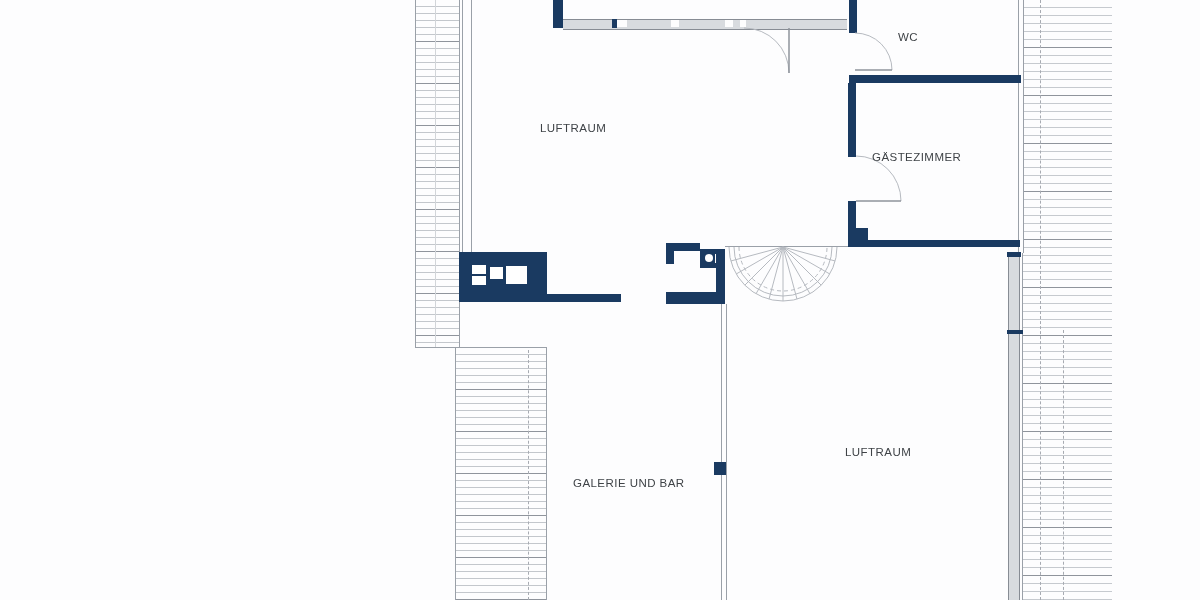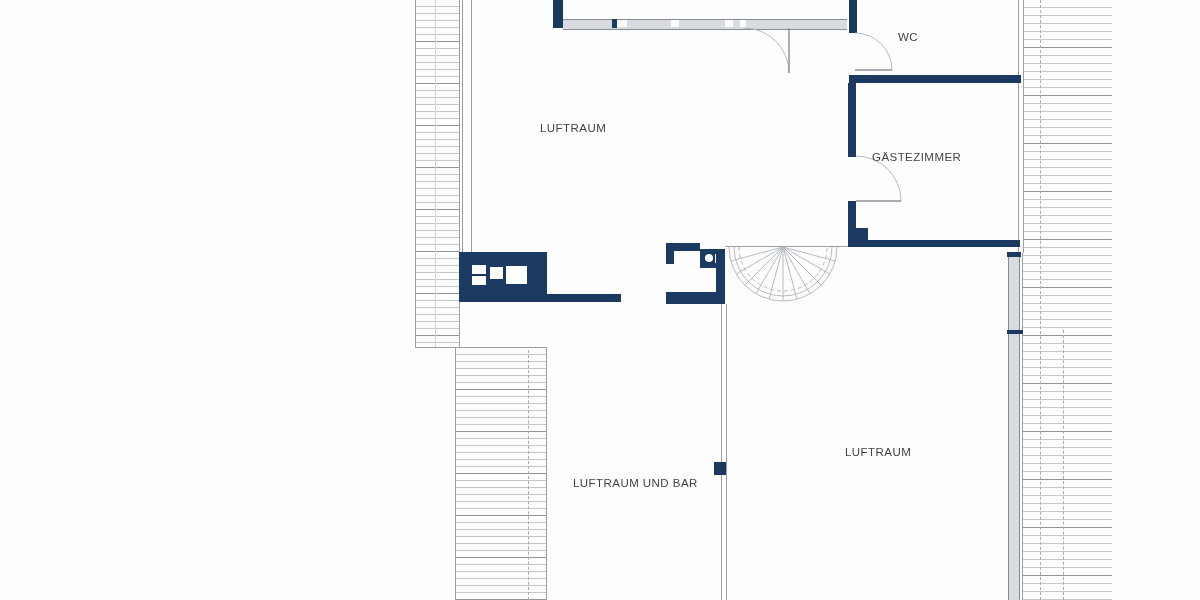--- a/index.html
+++ b/index.html
@@ -119,16 +119,16 @@
     <line class="leaf" x1="0" y1="37" x2="37" y2="37"></line>
   </svg>
   <svg style="left:856px;top:156px;" width="46" height="46" viewBox="0 0 46 46">
     <path class="arc" d="M0,0 A45,45 0 0 1 45,45"></path>
     <line class="leaf" x1="0" y1="45" x2="45" y2="45"></line>
   </svg>
 
   <div class="abs room-label" style="left:540px;top:122px;">LUFTRAUM</div>
   <div class="abs room-label" style="left:898px;top:31px;">WC</div>
   <div class="abs room-label" style="left:872px;top:151px;">GÄSTEZIMMER</div>
-  <div class="abs room-label" style="left:573px;top:477px;">LUFTRAUM UND BAR</div>
+  <div class="abs room-label" style="left:573px;top:477px;">GALERIE UND BAR</div>
   <div class="abs room-label" style="left:845px;top:446px;">LUFTRAUM</div>
 
 </div>
 
 </body></html>

